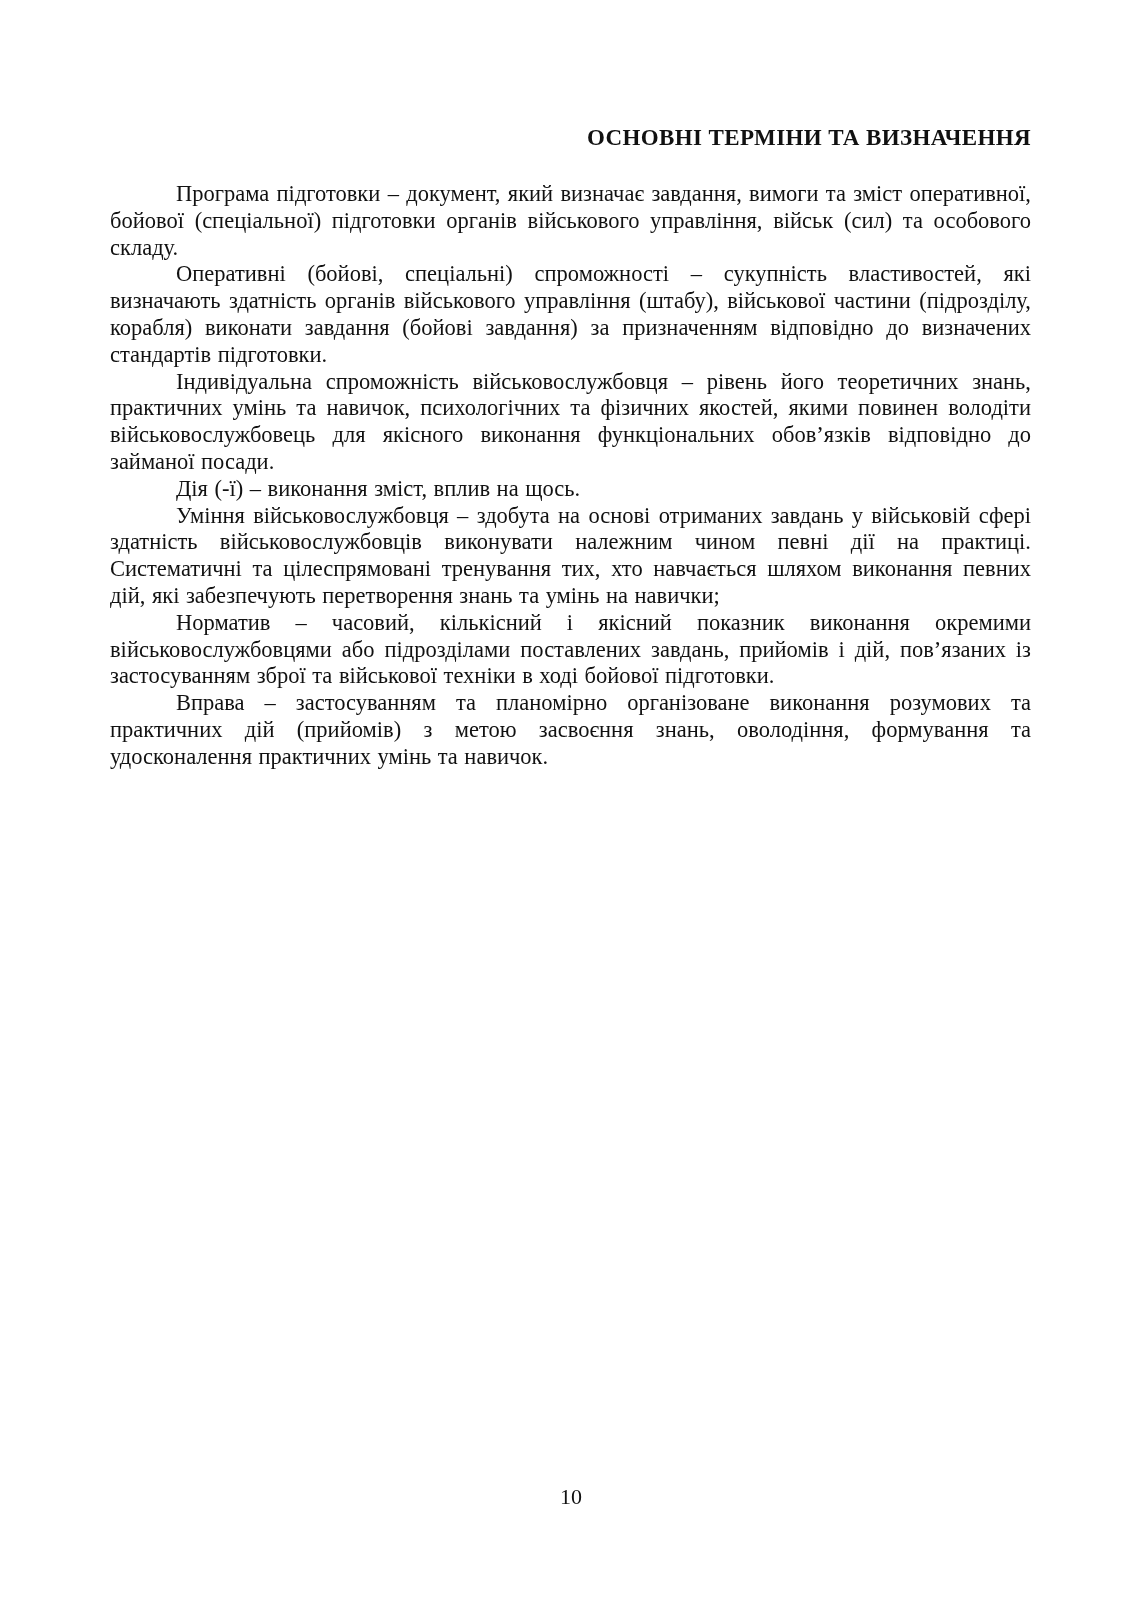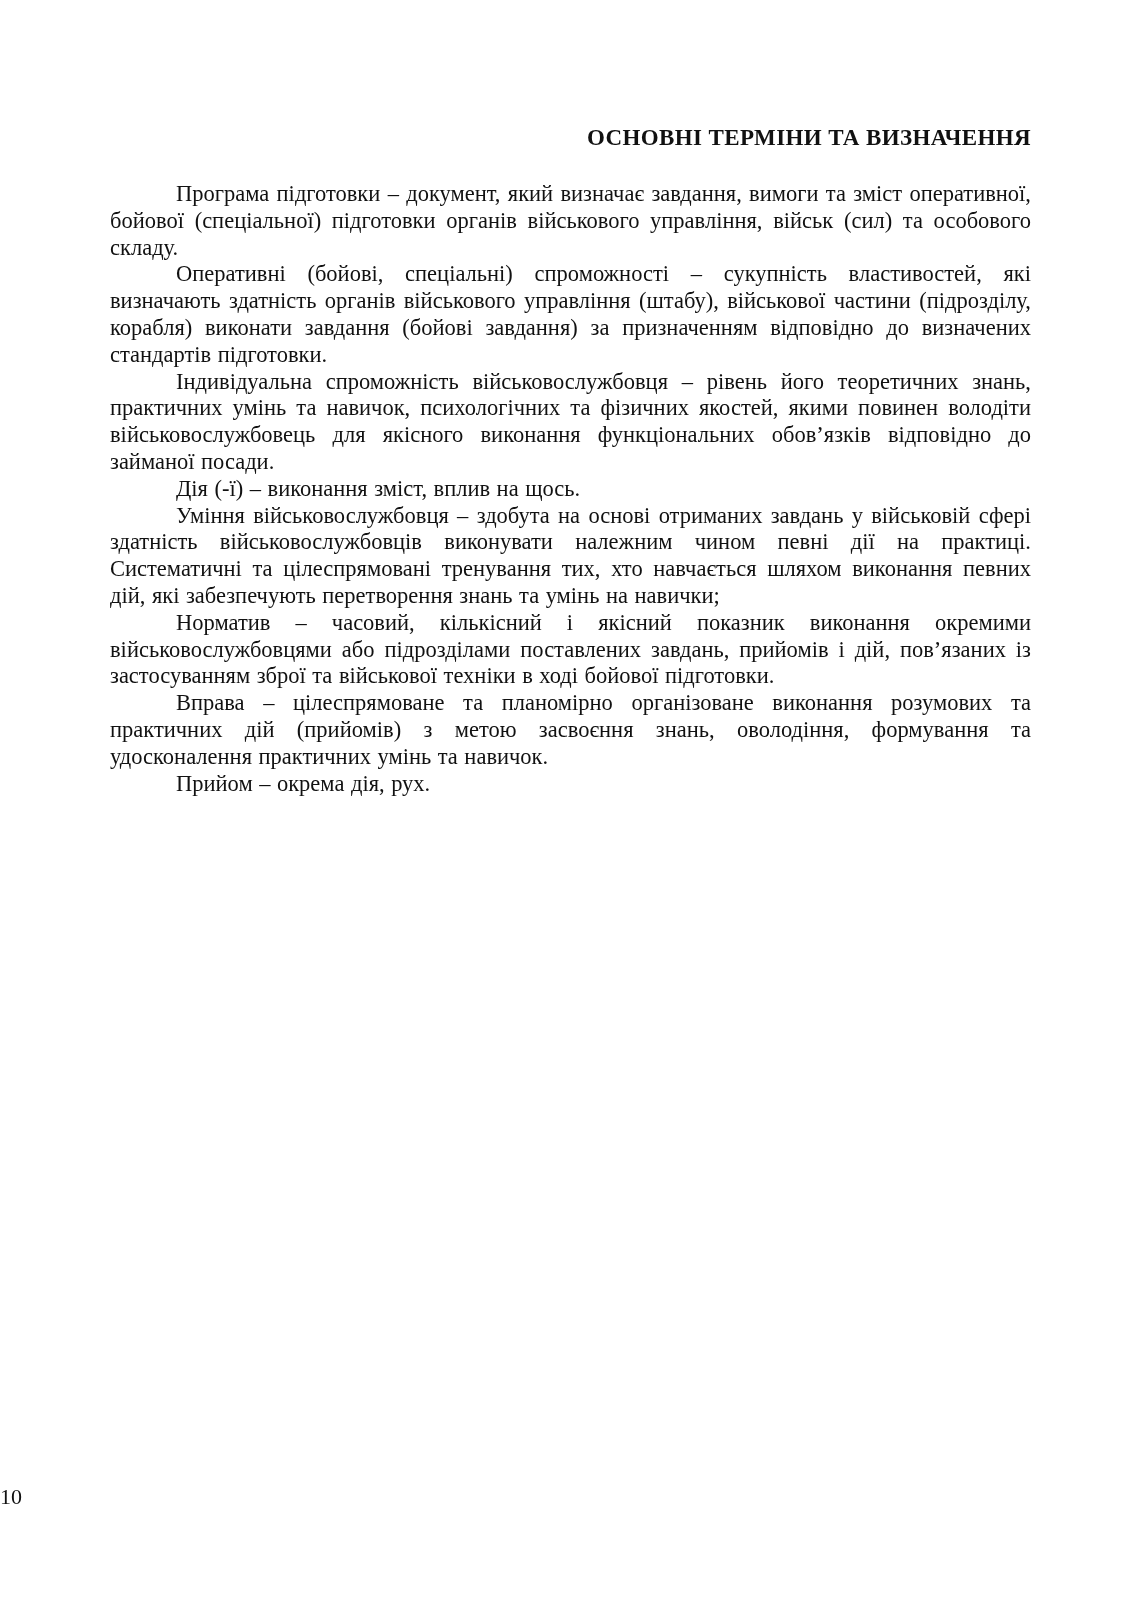--- a/index.html
+++ b/index.html
@@ -33,21 +33,21 @@
     font-size: 22.5px;
     line-height: 26.8px;
     word-spacing: 0.04em;
   }
   .para b { font-weight: normal; }
   .page-number {
     position: absolute;
     top: 1484px;
     left: 0;
     width: 100%;
-    text-align: left;
+    text-align: center;
     font-size: 22px;
     line-height: 26px;
   }
 </style>
 </head>
 <body>
 
 <div class="content">
   <h1 class="doc-title">ОСНОВНІ ТЕРМІНИ ТА ВИЗНАЧЕННЯ</h1>
 
@@ -59,18 +59,17 @@
   <p class="para"><b>Індивідуальна спроможність військовослужбовця</b><span> – рівень його теоретичних знань, практичних умінь та навичок, психологічних та фізичних якостей, якими повинен володіти військовослужбовець для якісного виконання функціональних обов’язків відповідно до займаної посади.</span></p>
 
 
   <p class="para"><b>Дія (-ї)</b><span> – виконання зміст, вплив на щось.</span></p>
 
   <p class="para"><b>Уміння військовослужбовця</b><span> – здобута на основі отриманих завдань у військовій сфері здатність військовослужбовців виконувати належним чином певні дії на практиці. Систематичні та цілеспрямовані тренування тих, хто навчається шляхом виконання певних дій, які забезпечують перетворення знань та умінь на навички;</span></p>
 
 
   <p class="para"><b>Норматив</b><span> – часовий, кількісний і якісний показник виконання окремими військовослужбовцями або підрозділами поставлених завдань, прийомів і дій, пов’язаних із застосуванням зброї та військової техніки в ході бойової підготовки.</span></p>
 
-  <p class="para"><b>Вправа</b><span> – цілеспрямоване та планомірно організоване виконання розумових та практичних дій (прийомів) з метою засвоєння знань, оволодіння, формування та удосконалення практичних умінь та навичок.</span></p>
+  <p class="para"><b>Вправа</b><span> – застосуванням та планомірно організоване виконання розумових та практичних дій (прийомів) з метою засвоєння знань, оволодіння, формування та удосконалення практичних умінь та навичок.</span></p>
 
-  <p class="para"><b>Прийом</b><span> – окрема дія, рух.</span></p>
 </div>
 
 <div class="page-number">10</div>
 
 </body></html>

